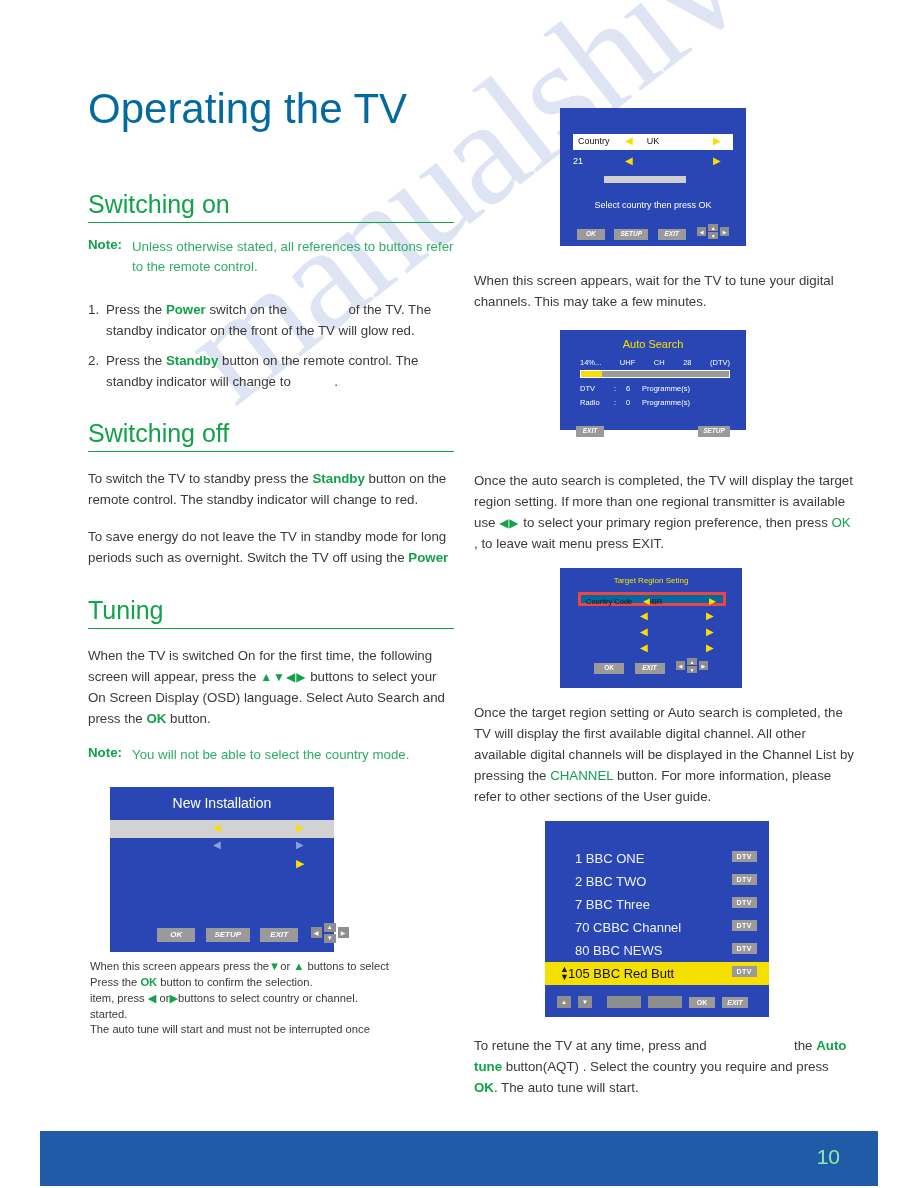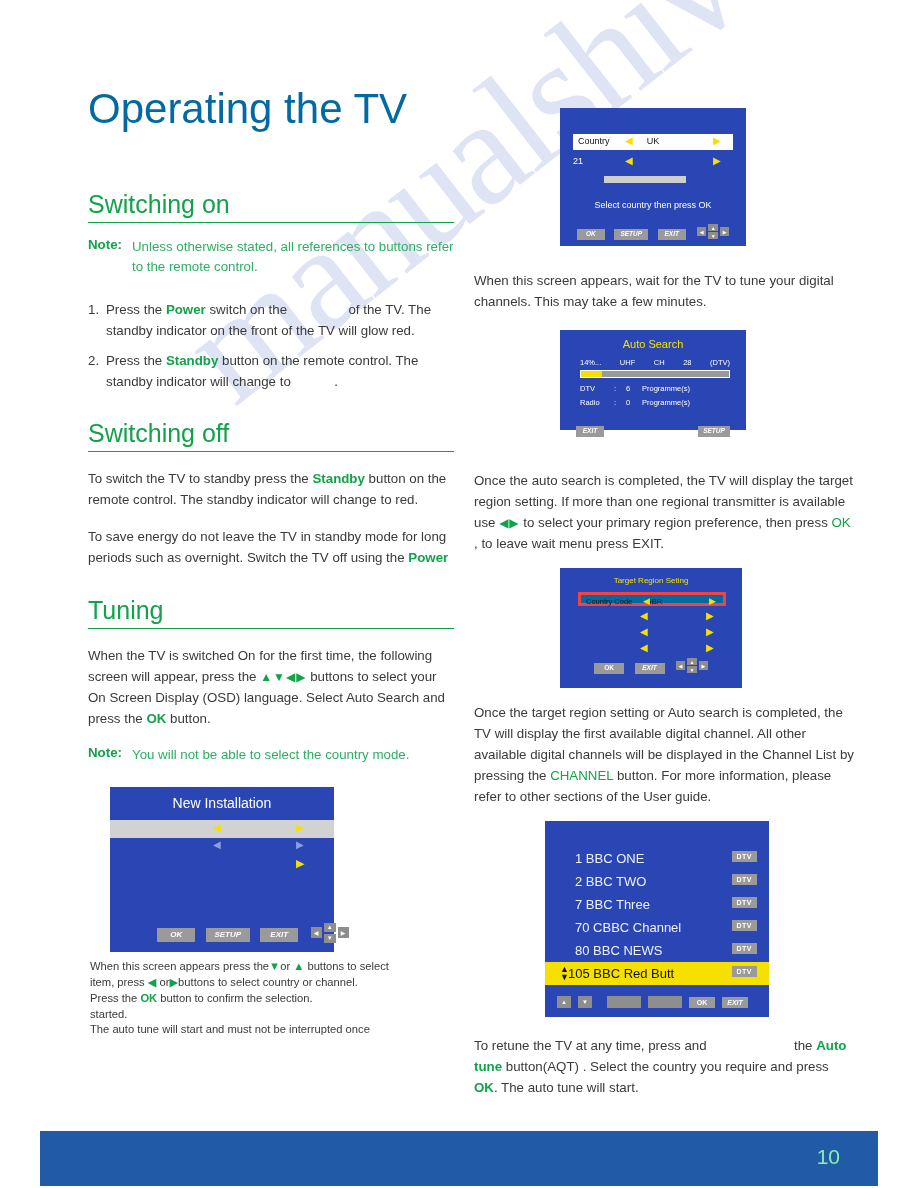--- a/index.html
+++ b/index.html
@@ -228,22 +228,22 @@
               <span class="navkey" style="width:12px;height:9px;font-size:6px;">▼</span>
             </span>
             <span class="navkey" style="width:11px;height:11px;font-size:6px;">▶</span>
           </span>
         </div>
       </div>
     </div>
 
     <div class="caption" style="margin-left:2px;">
       <div><span>When this screen appears press the</span><span class="ar">▼</span><span>or </span><span class="ar">▲</span><span> buttons to select</span></div>
+      <div><span>Press the  </span><span class="ok">OK</span><span> button to confirm the selection.</span></div>
       <div><span> item, press </span><span class="ar">◀</span><span> or</span><span class="ar">▶</span><span>buttons to select country or channel.</span></div>
-      <div><span>Press the  </span><span class="ok">OK</span><span> button to confirm the selection.</span></div>
       <div> started.</div>
       <div>The auto tune will start and must not be interrupted once</div>
     </div>
 
   </div>
 
   <div class="col-right">
 
     <div style="height:108px"></div>
 

